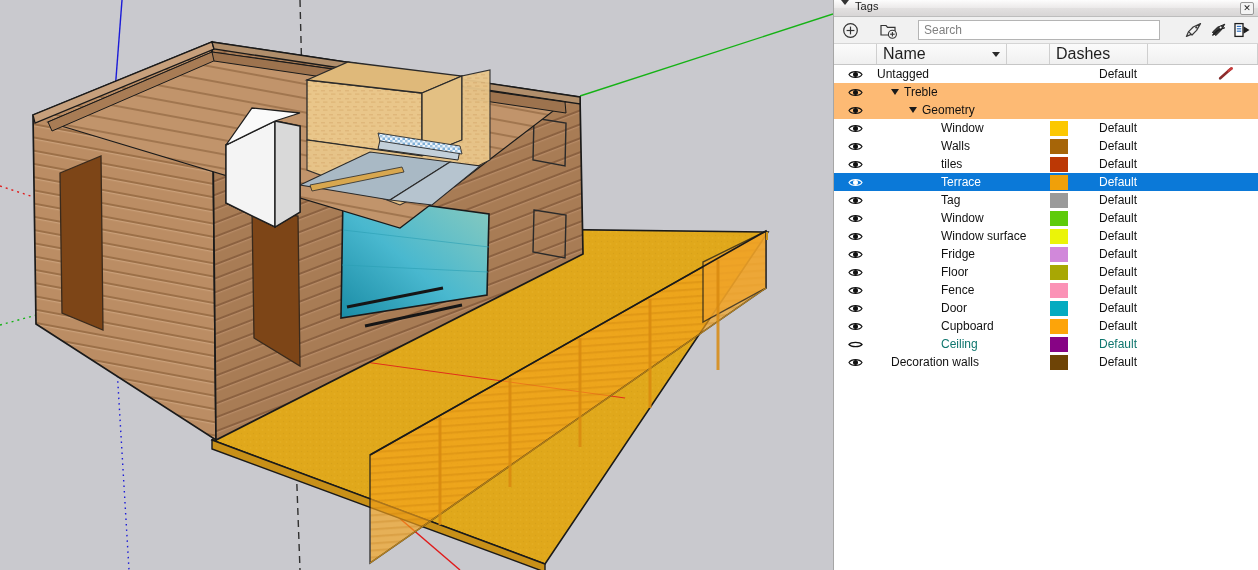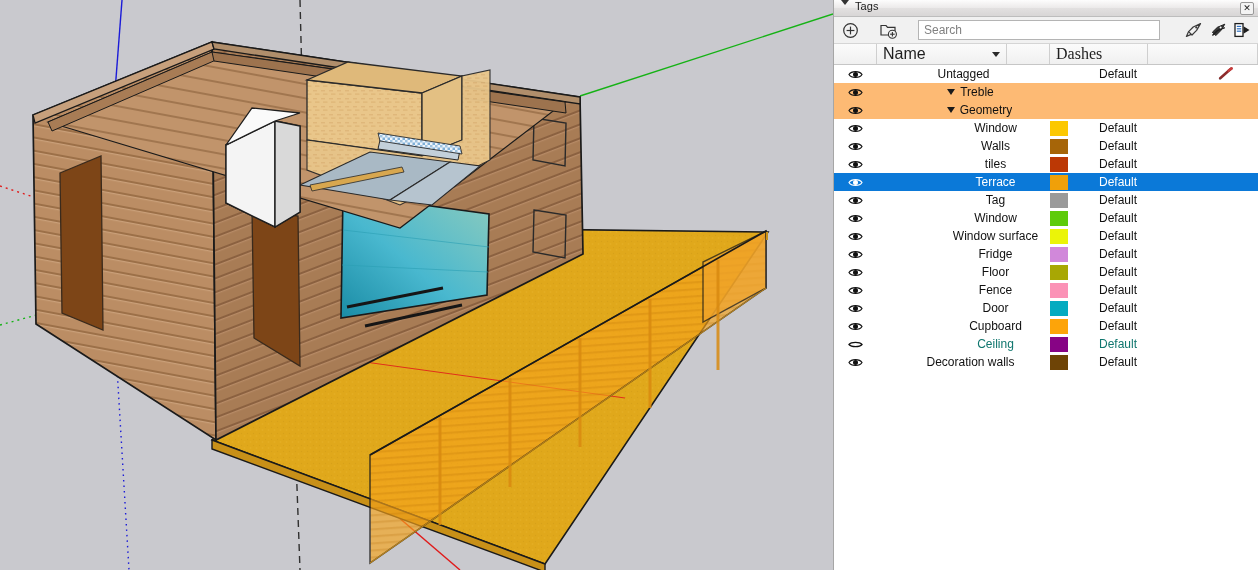--- a/index.html
+++ b/index.html
@@ -70,40 +70,40 @@
     background: linear-gradient(to bottom,#fbfbfb 0%, #f0f0f0 100%);
     border-bottom: 1px solid #c6c6c6; font-size: 16px; color: #1f1f1f;
   }
   .col-header .ch {
     border-right: 1px solid #cfcfcf; display: flex; align-items: center;
     padding: 0 6px; cursor: pointer; position: relative;
   }
   .ch-blank  { width: 43px; }
   .ch-name   { width: 130px; justify-content: space-between; }
   .ch-gap    { width: 43px; }
-  .ch-dash   { width: 98px; font-family: Liberation Serif, serif; }
+  .ch-dash   { width: 98px; }
   .ch-tail   { flex: 1 1 auto; border-right: none; }
   .ch-caret {
     width: 0; height: 0; border-left: 4px solid transparent;
     border-right: 4px solid transparent; border-top: 5px solid #2a2a2a;
   }
 
   
   .tag-list { flex: 1 1 auto; overflow: hidden; background: #fff; }
   .tag-row {
     height: 18px; display: flex; align-items: center;
     font-size: 12px; color: #111; cursor: pointer; position: relative;
   }
   .tag-row.group { background: #fdba74; }
   .tag-row.selected { background: #0b79d8; color: #fff; }
   .tag-row.hidden-tag .tname,
   .tag-row.hidden-tag .tdash { color: #0f766e; }
 
   .cell-eye { width: 43px; display: flex; align-items: center; justify-content: center; flex: 0 0 43px; }
-  .cell-name { flex: 0 0 173px; display: flex; align-items: center; overflow: hidden; justify-content: center; }
+  .cell-name { flex: 0 0 173px; display: flex; align-items: center; overflow: hidden; }
   .cell-swatch { flex: 0 0 43px; display: flex; align-items: center; justify-content: flex-start; }
   .cell-dash { flex: 0 0 98px; display: flex; align-items: center; padding-left: 6px; }
   .cell-pencil { flex: 1 1 auto; display: flex; align-items: center; padding-left: 26px; }
   .ind0 { padding-left: 0px; }
   .ind1 { padding-left: 14px; }
   .ind2 { padding-left: 32px; }
   .ind3 { padding-left: 50px; }
 
   .disc {
     width: 0; height: 0; margin-right: 5px; flex: 0 0 auto;

